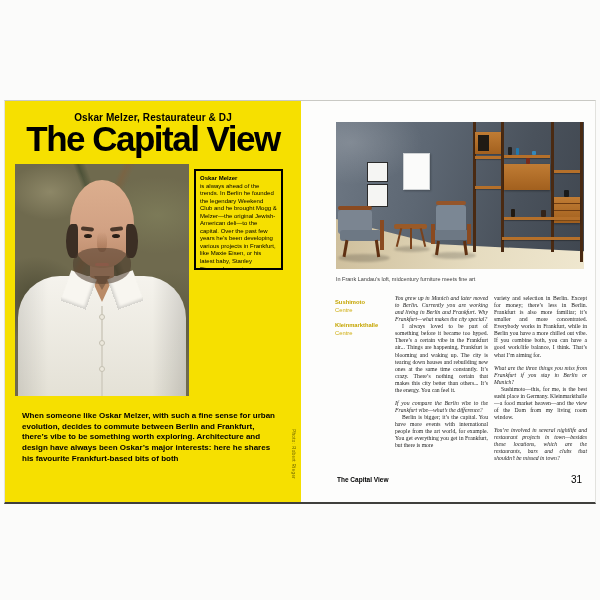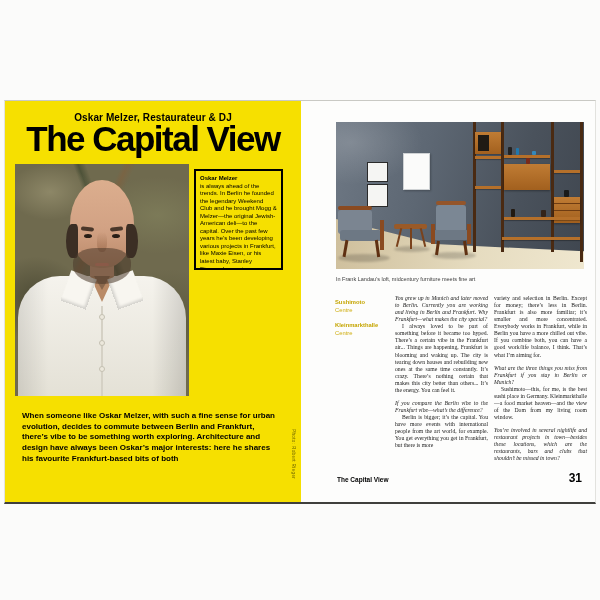--- a/index.html
+++ b/index.html
@@ -96,21 +96,21 @@
   .tag1{top:198px;} .tag2{top:221px;}
   .col{position:absolute;top:194px;width:93px;font-family:"Liberation Serif",serif;
     font-size:5.7px;line-height:1.24;text-align:justify;color:#1b1b1b;}
   .col1{left:94px;} .col2{left:193px;}
   .col p{margin:0;}
   .col p.q{font-style:italic;}
   .col p + p.q{margin-top:6px;}
   .col p.a{text-indent:7px;}
   .col p.a.cont{text-indent:0;}
   .footer-title{position:absolute;left:36px;bottom:19px;font-size:6.5px;font-weight:bold;}
-  .page-num{position:absolute;right:13px;bottom:17px;font-size:12px;font-weight:bold;}
+  .page-num{position:absolute;right:13px;bottom:17px;font-size:10px;font-weight:normal;}
 </style>
 </head>
 <body>
 
 <div class="spread">
 
   <div class="page-left">
     <div class="kicker">Oskar Melzer, Restaurateur &amp; DJ</div>
     <div class="title">The Capital View</div>
 

